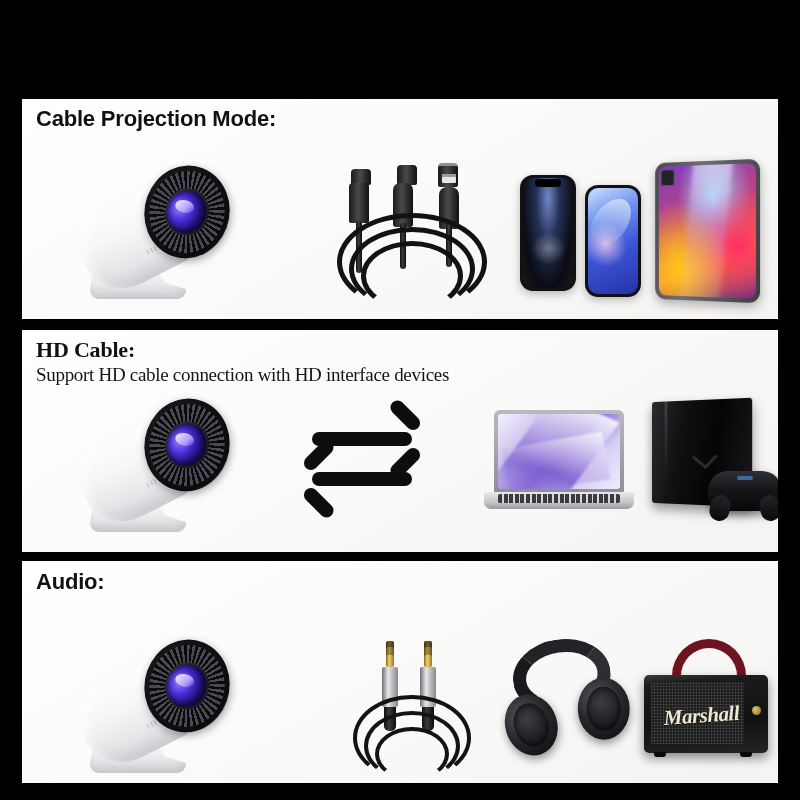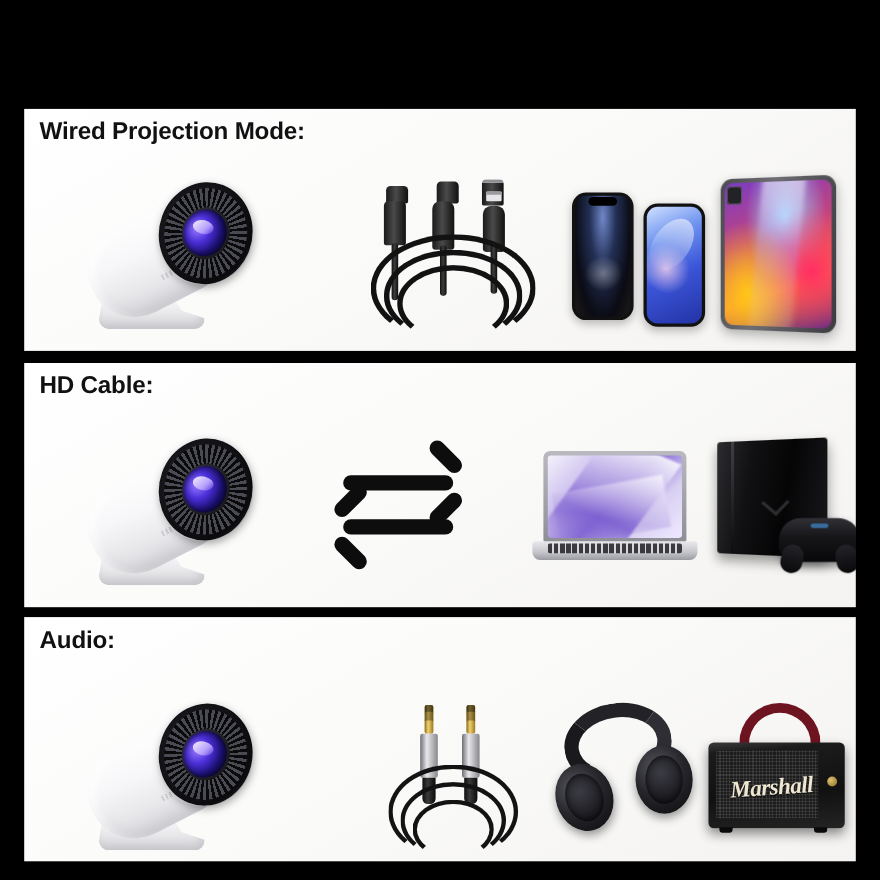--- a/index.html
+++ b/index.html
@@ -26,21 +26,21 @@
     transform: scaleX(0.95); transform-origin: center top;
   }
 
   
   .panel {
     position: absolute; left: 22px; width: 756px;
     background: linear-gradient(150deg,#ffffff 0%,#fbfbfa 42%,#f4f3f1 100%);
     overflow: hidden;
   }
   #panel-1 { top: 99px;  height: 220px; }
-  #panel-2 { top: 330px; height: 222px; }
+  #panel-2 { top: 330px; height: 222px; font-family: Liberation Serif, serif; }
   #panel-3 { top: 561px; height: 222px; }
 
   .panel-heading { position: absolute; left: 14px; top: 7px; right: 10px; }
   .head-bold {
     font-size: 22px; font-weight: 700; color: #111; line-height: 26px;
     letter-spacing: -0.2px;
   }
   .head-desc {
     font-size: 19px; font-weight: 400; color: #151515; line-height: 23px;
     letter-spacing: -0.3px; white-space: nowrap;
@@ -344,21 +344,21 @@
   }
 </style>
 </head>
 <body>
 
 <div class="stage">
 
 
   <div class="panel" id="panel-1">
     <div class="panel-heading">
-      <div class="head-bold">Wired Projection Mode:</div>
+      <div class="head-bold">Cable Projection Mode:</div>
     </div>
 
     <div class="panel-body">
 
       <div class="projector" style="left:38px; top:0;">
         <div class="pj-stand"></div>
         <div class="pj-neck"></div>
         <div class="pj-body"></div>
         <div class="pj-barrel"></div>
         <div class="pj-vent-slot"></div>
@@ -404,20 +404,21 @@
       <div class="tablet" style="left:630px; top:2px; width:108px; height:140px;">
         <div class="tab-cam"></div>
         <div class="screen"></div>
       </div>
     </div>
   </div>
 
   <div class="panel" id="panel-2">
     <div class="panel-heading">
       <div class="head-bold">HD Cable:</div>
+      <div class="head-desc">Support HD cable connection with HD interface devices</div>
     </div>
 
     <div class="panel-body">
       <div class="projector" style="left:38px; top:4px;">
         <div class="pj-stand"></div>
         <div class="pj-neck"></div>
         <div class="pj-body"></div>
         <div class="pj-barrel"></div>
         <div class="pj-vent-slot"></div>
         <div class="pj-face">

